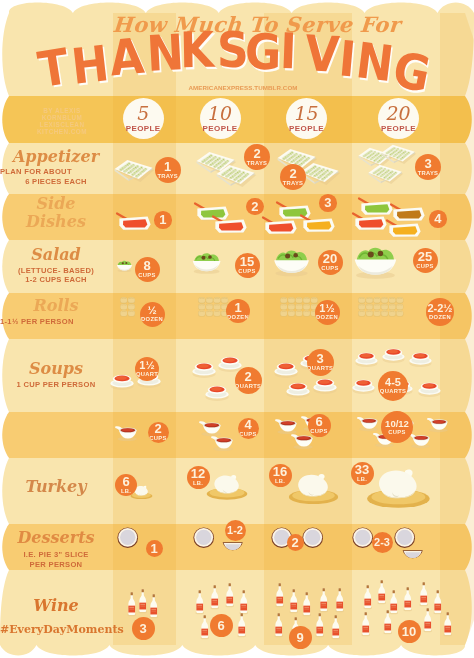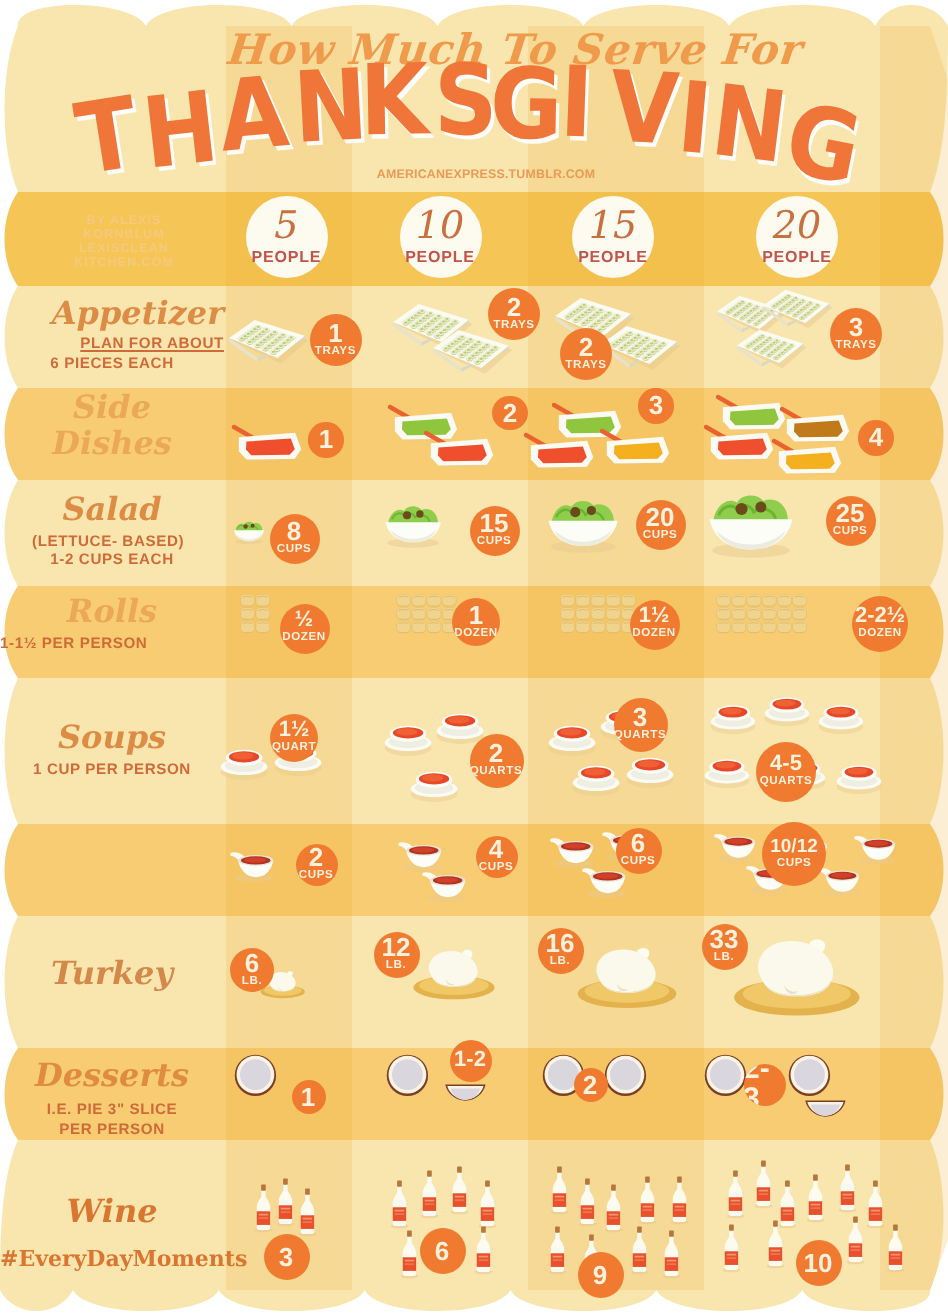--- a/index.html
+++ b/index.html
@@ -2018,27 +2018,27 @@
       </div>
       <div class="peoplecircle" style="left:286.0px;top:98px;width:41px;height:41px;">
         <div class="pnum">15</div>
         <div class="plab">PEOPLE</div>
       </div>
       <div class="peoplecircle" style="left:378.0px;top:98px;width:41px;height:41px;">
         <div class="pnum">20</div>
         <div class="plab">PEOPLE</div>
       </div>
     </div>
-<div class="rowtitle" style="left:0;width:112px;text-align:right;top:149.0px;font-size:16.0px;color:#dd8c45;">Appetizer</div>
-    <div class="rowsub" style="left:0;width:112px;text-align:right;top:168.0px;color:#cf6a39;font-size:7.6px;text-decoration:underline;">PLAN FOR ABOUT</div>
+<div class="rowtitle" style="left:0;width:112px;text-align:center;top:149.0px;font-size:16.0px;color:#dd8c45;">Appetizer</div>
+    <div class="rowsub" style="left:0;width:112px;text-align:left;top:168.0px;color:#cf6a39;font-size:7.6px;">PLAN FOR ABOUT</div>
     <div class="rowsub" style="left:0;width:112px;text-align:center;top:177.5px;color:#cf6a39;font-size:7.6px;">6 PIECES EACH</div>
     <div class="rowtitle" style="left:0;width:112px;text-align:center;top:196.0px;font-size:16.0px;color:#eba856;">Side</div>
     <div class="rowtitle" style="left:0;width:112px;text-align:center;top:214.0px;font-size:16.0px;color:#eba856;">Dishes</div>
     <div class="rowtitle" style="left:0;width:112px;text-align:center;top:247.0px;font-size:16.0px;color:#dd8c45;">Salad</div>
-    <div class="rowsub" style="left:0;width:112px;top:266.5px;color:#cf6a39;font-size:7.6px;padding-left:16px;">(LETTUCE- BASED)</div>
+    <div class="rowsub" style="left:0;width:112px;text-align:center;top:266.5px;color:#cf6a39;font-size:7.6px;">(LETTUCE- BASED)</div>
     <div class="rowsub" style="left:0;width:112px;text-align:center;top:276.0px;color:#cf6a39;font-size:7.6px;">1-2 CUPS EACH</div>
     <div class="rowtitle" style="left:0;width:112px;text-align:center;top:298.0px;font-size:16.0px;color:#eba856;">Rolls</div>
     <div class="rowsub" style="left:0;width:112px;text-align:left;top:317.5px;color:#cf6a39;font-size:7.6px;">1-1½ PER PERSON</div>
     <div class="rowtitle" style="left:0;width:112px;text-align:center;top:361.0px;font-size:16.0px;color:#dd8c45;">Soups</div>
     <div class="rowsub" style="left:0;width:112px;text-align:center;top:380.5px;color:#cf6a39;font-size:7.6px;">1 CUP PER PERSON</div>
     <div class="rowtitle" style="left:0;width:112px;text-align:center;top:530.0px;font-size:16.0px;color:#e08b43;">Desserts</div>
     <div class="rowtitle" style="left:0;width:112px;text-align:center;top:479.0px;font-size:16.0px;color:#d4884a;">Turkey</div>
     <div class="rowsub" style="left:0;width:112px;text-align:center;top:551.0px;color:#cf6a39;font-size:7.6px;">I.E. PIE 3" SLICE</div>
     <div class="rowsub" style="left:0;width:112px;text-align:center;top:560.5px;color:#cf6a39;font-size:7.6px;">PER PERSON</div>
     <div class="rowtitle" style="left:0;width:112px;text-align:center;top:598.0px;font-size:16.0px;color:#d9762f;">Wine</div>
@@ -2153,21 +2153,21 @@
     <div class="badge" style="left:145.5px;top:539.5px;width:17.0px;height:17.0px;">
       <div class="bv" style="font-size:13.0px;">1</div>
     </div>
     <div class="badge" style="left:224.5px;top:519.5px;width:21.0px;height:21.0px;">
       <div class="bv" style="font-size:11.0px;">1-2</div>
     </div>
     <div class="badge" style="left:286.5px;top:533.5px;width:17.0px;height:17.0px;">
       <div class="bv" style="font-size:13.0px;">2</div>
     </div>
     <div class="badge" style="left:371.5px;top:531.5px;width:21.0px;height:21.0px;">
-      <div class="bv" style="font-size:15px;">2-3</div>
+      <div class="bv" style="font-size:11.0px;">2-3</div>
     </div>
     <div class="badge" style="left:131.5px;top:616.5px;width:23.0px;height:23.0px;">
       <div class="bv" style="font-size:13.0px;">3</div>
     </div>
     <div class="badge" style="left:209.5px;top:613.5px;width:23.0px;height:23.0px;">
       <div class="bv" style="font-size:13.0px;">6</div>
     </div>
     <div class="badge" style="left:288.5px;top:625.5px;width:23.0px;height:23.0px;">
       <div class="bv" style="font-size:13.0px;">9</div>
     </div>

